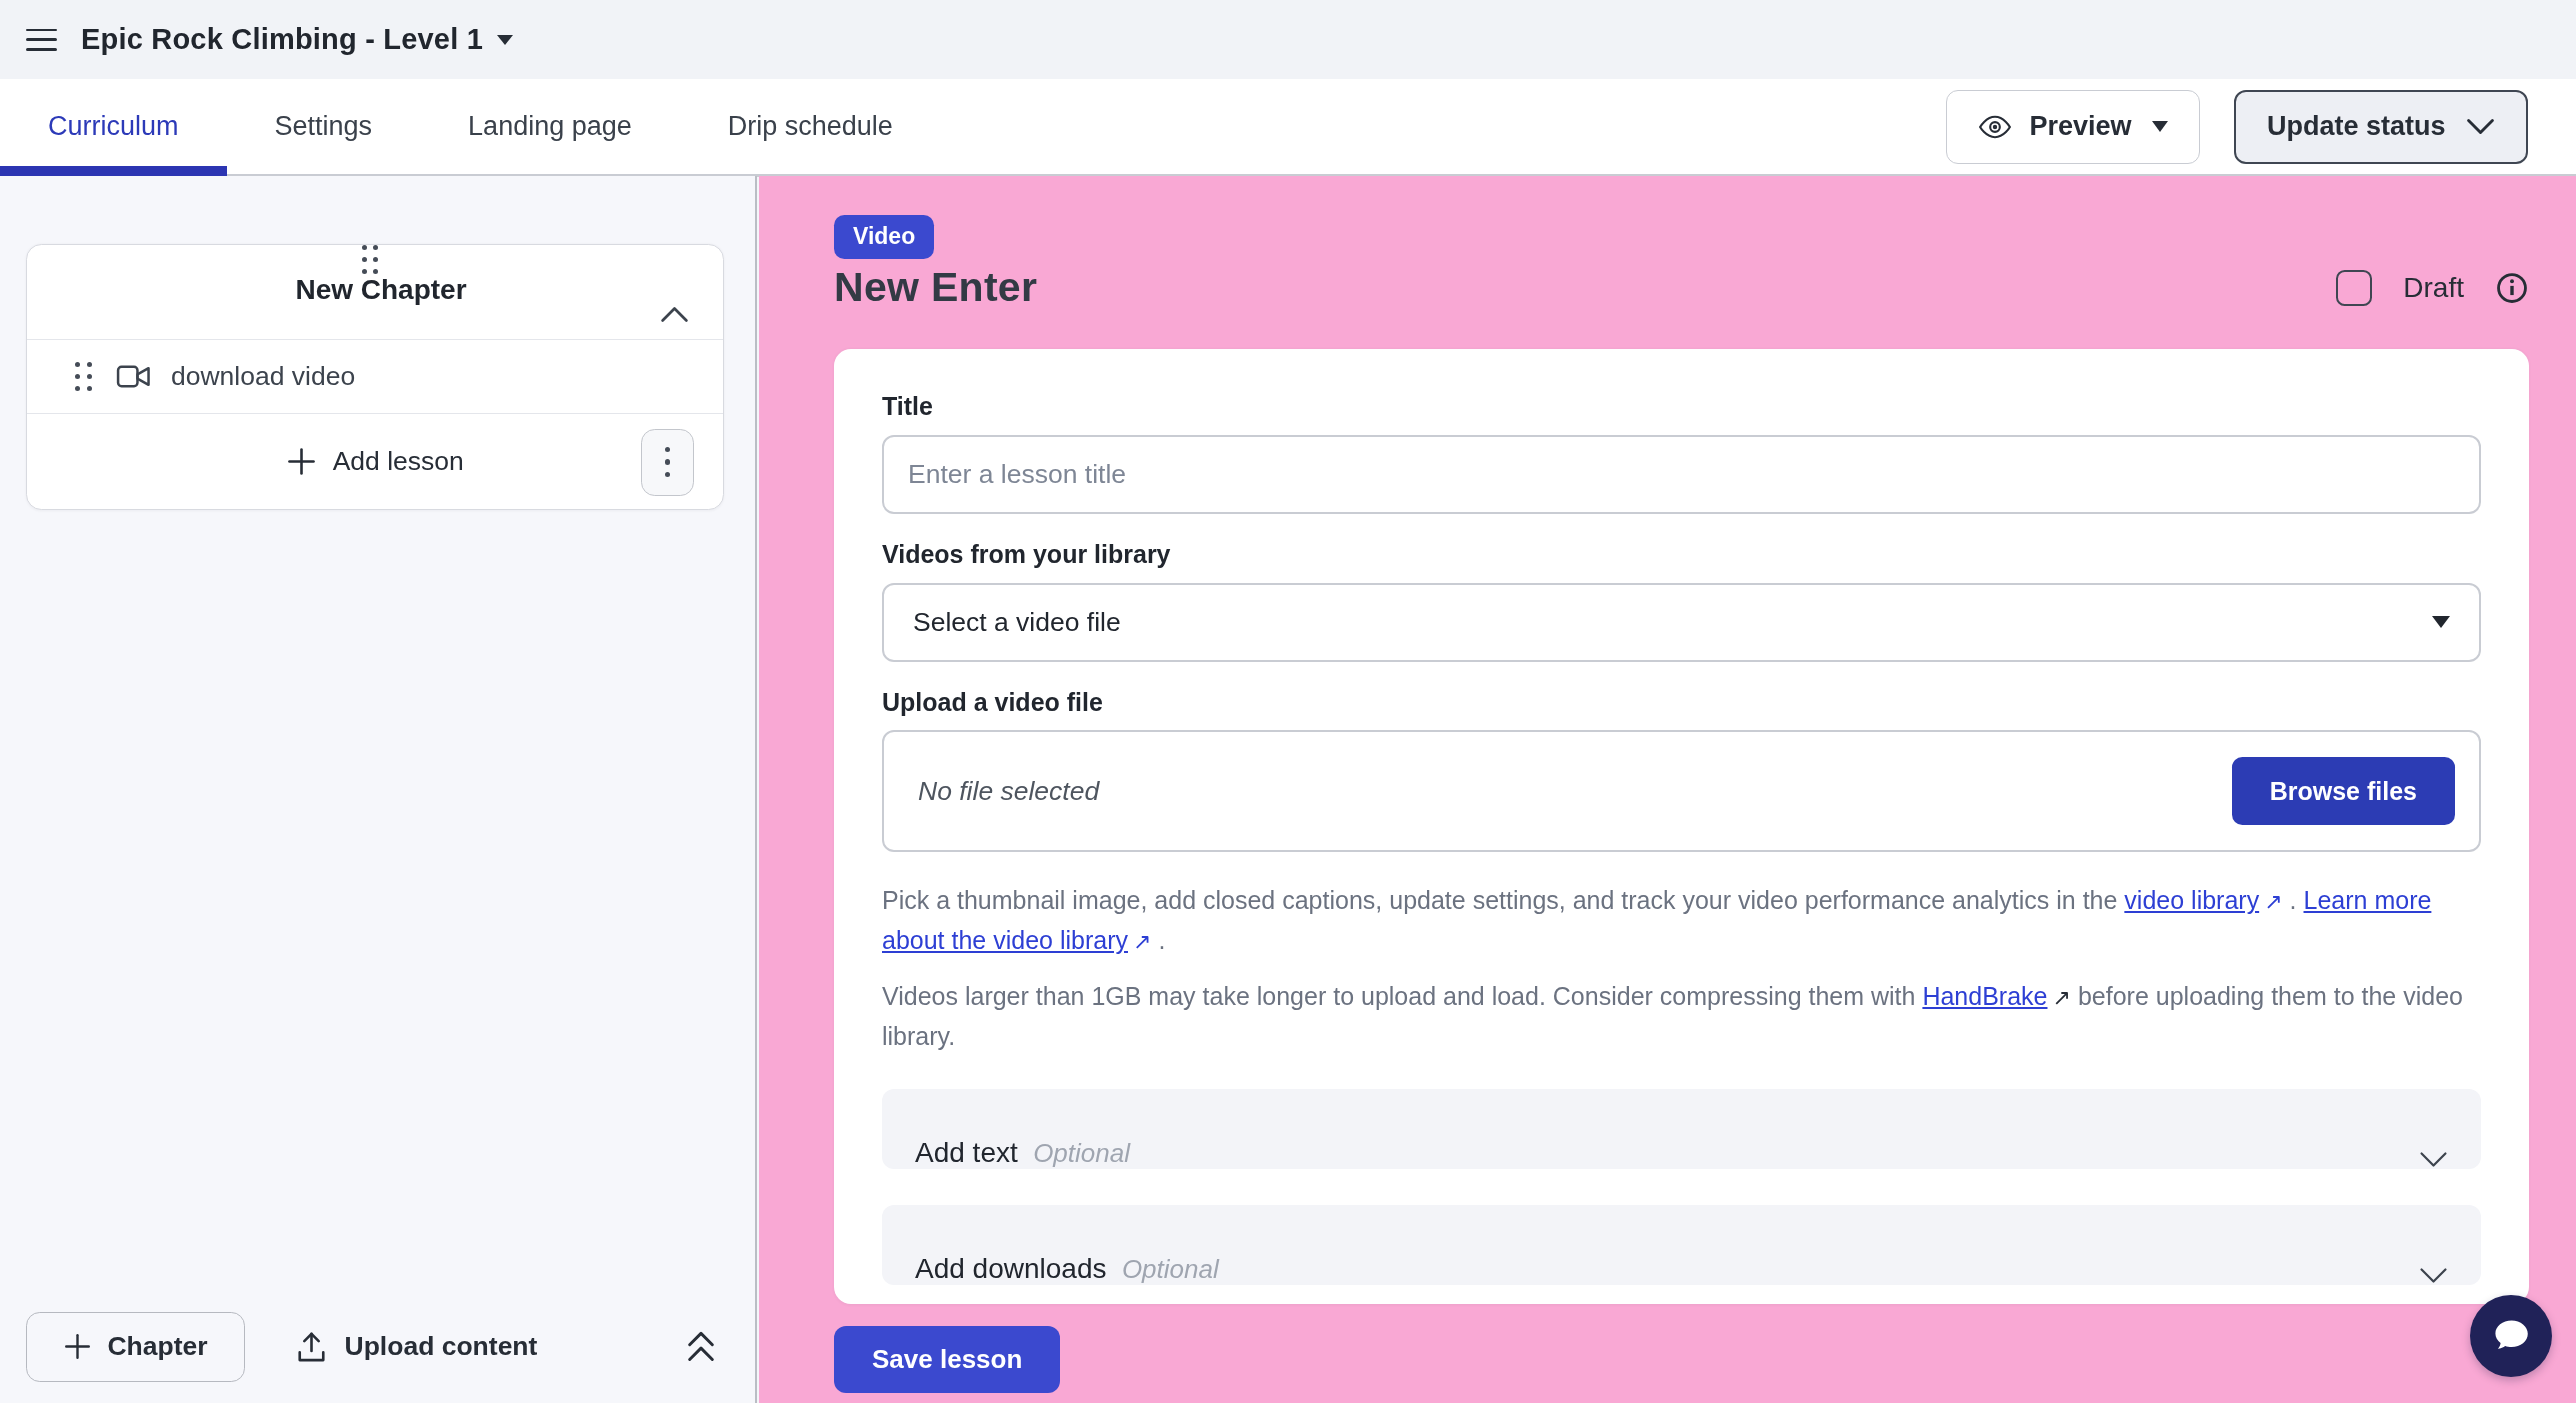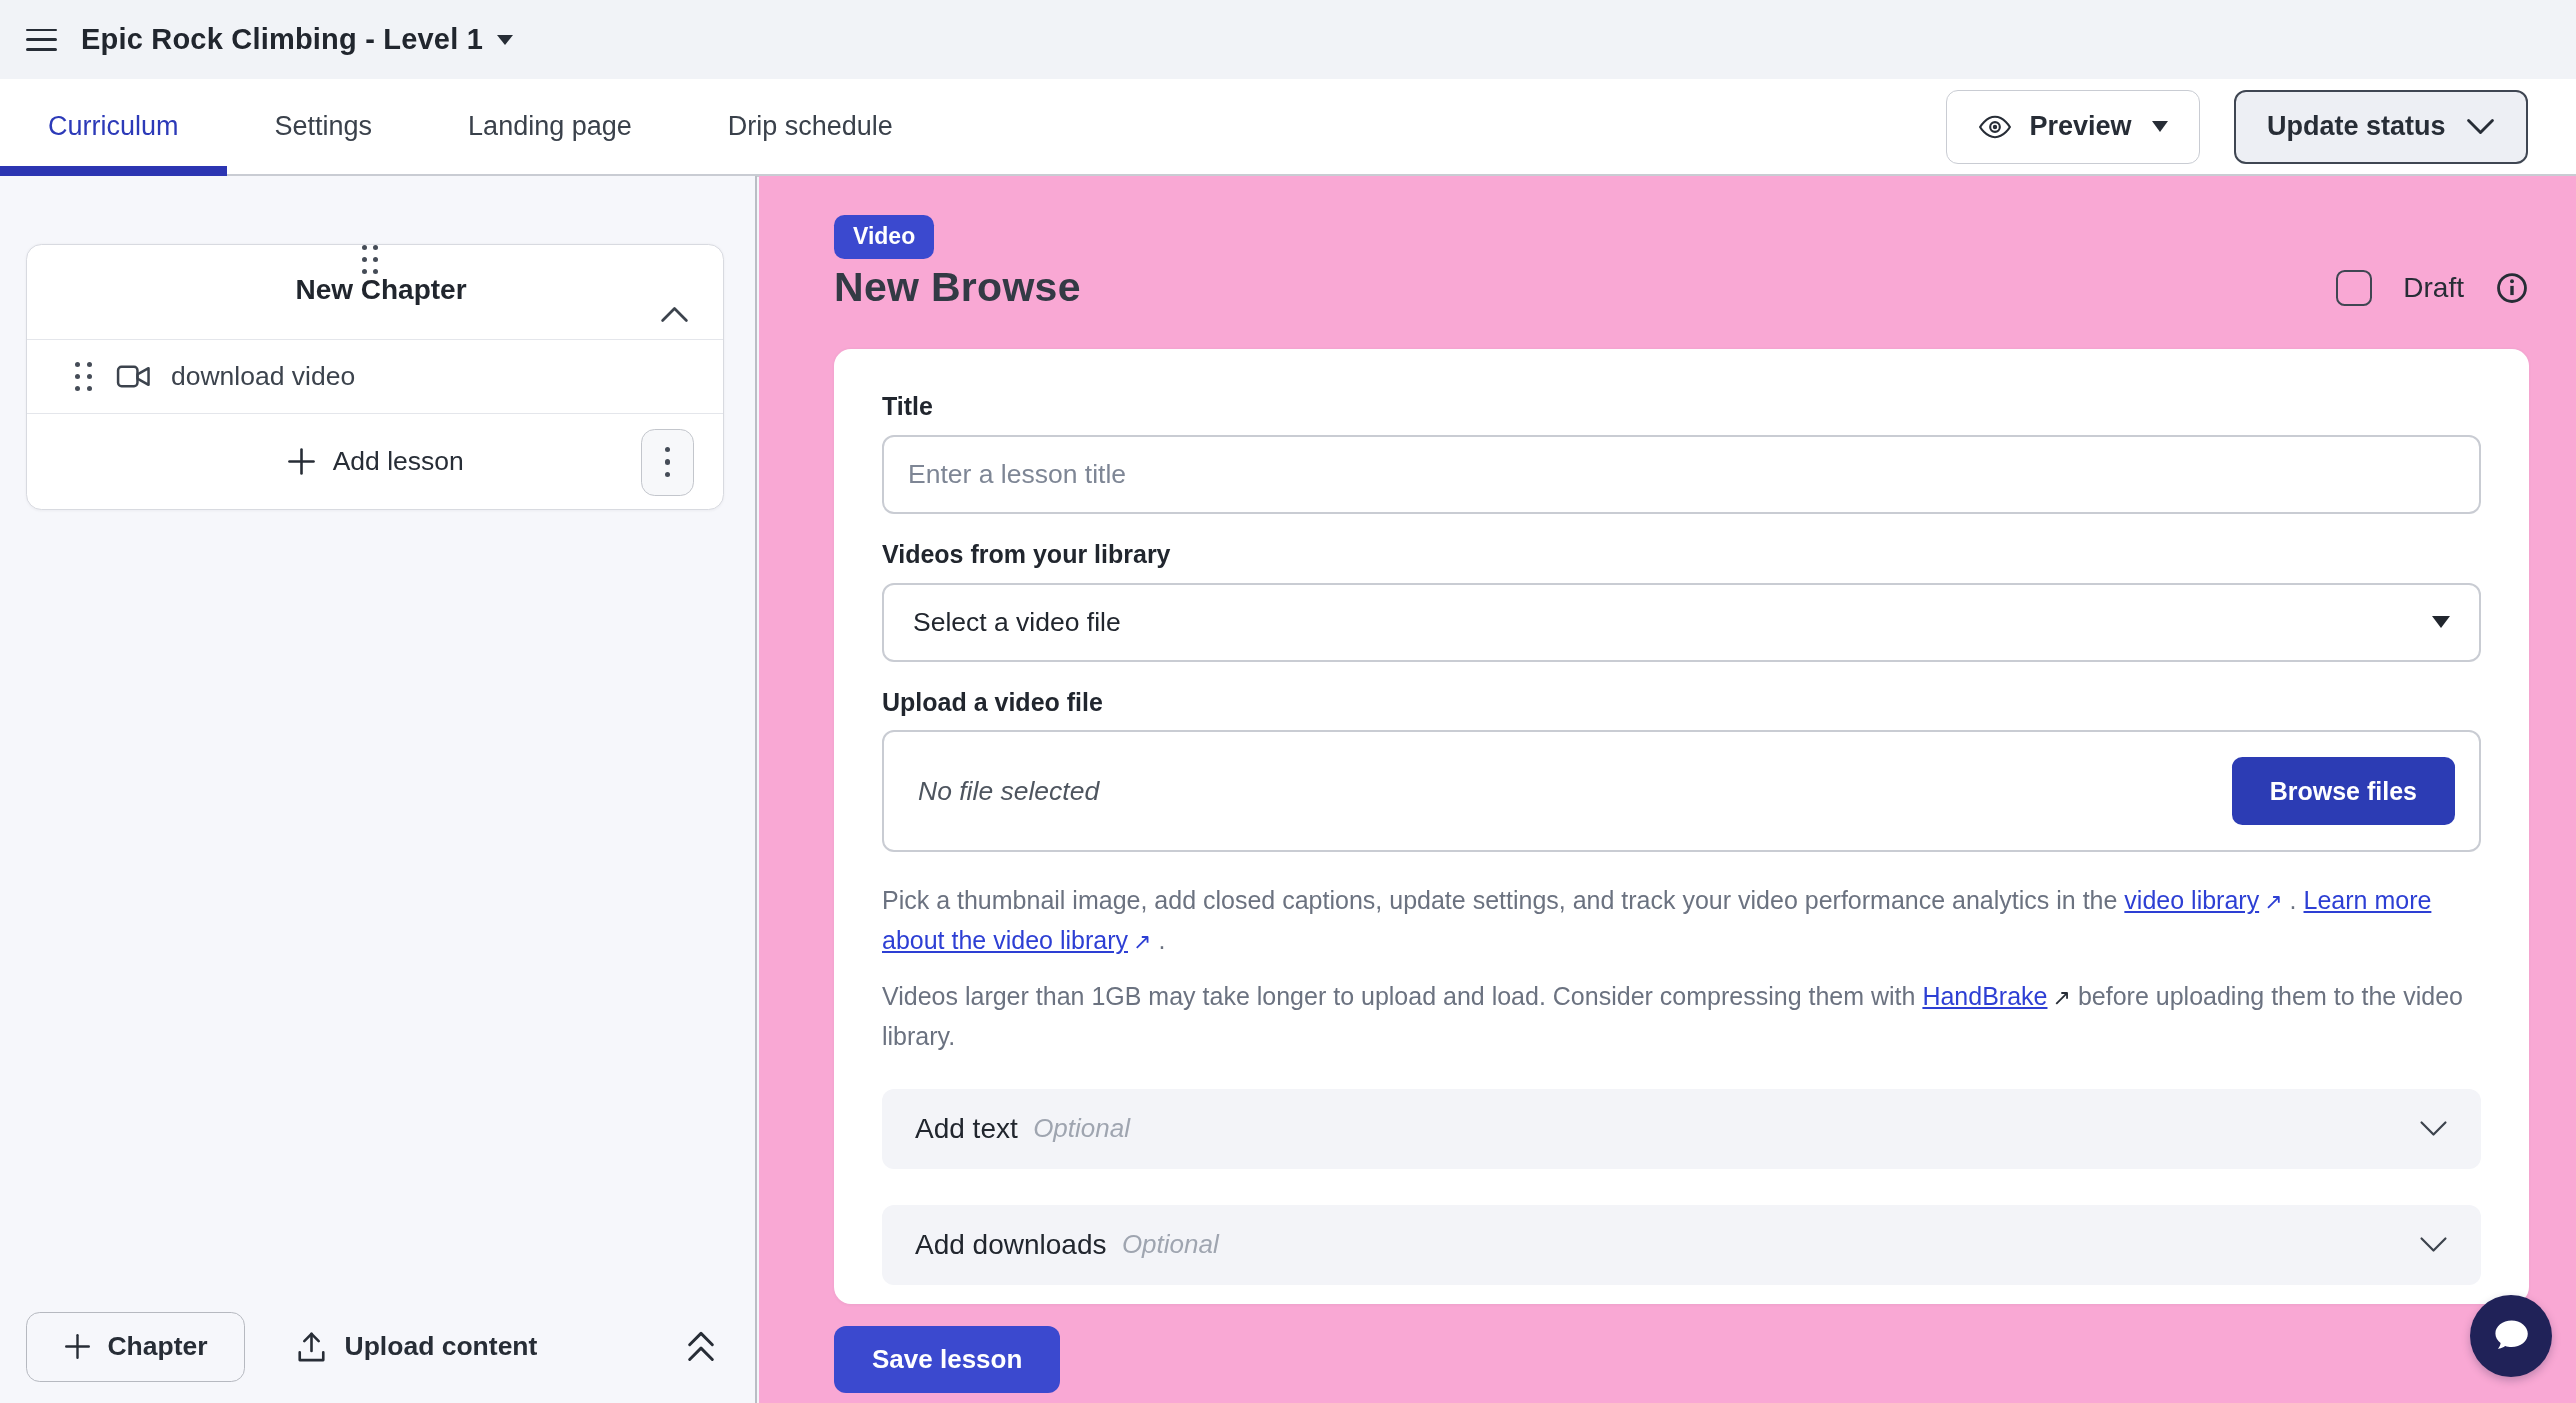--- a/index.html
+++ b/index.html
@@ -85,21 +85,21 @@
                 display:flex; align-items:center; padding:0 24px 0 34px; }
   .no-file { font-size:26.5px; font-style:italic; color:#4e555f; }
   .btn-browse { margin-left:auto; height:68px; padding:0 38px; background:#2c3cb4; color:#fff; border:none;
                 border-radius:10.3px; font-size:25px; font-weight:700; font-family:"Liberation Sans", sans-serif; cursor:pointer; }
   .help { margin-top:29px; font-size:25px; line-height:39px; color:#6b7280; width:100%; }
   .help + .help { margin-top:15.4px; }
   .help a { color:#2d3fd4; text-decoration:underline; cursor:pointer; }
   .ext-arrow { display:inline-block; font-style:normal; font-size:22px; color:#2d3fd4; padding-left:5.1px; }
   .ext-arrow.dark { color:#272d36; }
   .add-section { margin-top:33px; background:#f3f4f8; border-radius:12px; height:80px; display:flex;
-                 align-items:center; padding:0 33px; cursor:pointer; }
+                 align-items:flex-end; padding:0 33px; cursor:pointer; }
   .add-section.second { margin-top:36px; }
   .add-section .sec-title { font-size:28px; font-weight:500; color:#21262e; }
   .add-section .sec-opt { font-size:26px; font-style:italic; color:#9fa5b0; margin-left:15.4px; }
   .add-section .chev { margin-left:auto; }
 
   .btn-save { margin-top:22px; height:67px; padding:0 38px; background:#3b49cf; color:#fff; border:none;
               border-radius:12px; font-size:26px; font-weight:700; font-family:"Liberation Sans", sans-serif; cursor:pointer; }
 
   .chat-fab { position:absolute; right:24px; bottom:27px; width:82px; height:82px; border-radius:50%;
               background:#202258; display:flex; align-items:center; justify-content:center; cursor:pointer;
@@ -230,21 +230,21 @@
           <polyline points="5,14 15,4 25,14"></polyline>
             <polyline points="5,27 15,17 25,27"></polyline>
         </svg>
       </div>
     </div>
   </div>
 
   <div class="main">
     <span class="badge">Video</span>
     <div class="title-row">
-      <div class="page-title">New Browse</div>
+      <div class="page-title">New Enter</div>
       <div class="draft-group">
         <div class="checkbox"></div>
         <span class="draft-label">Draft</span>
         <span>
           <svg width="34" height="34" viewBox="0 0 24 24" fill="none" stroke="#272d36" stroke-width="2">
             <circle cx="12" cy="12" r="9.5"></circle>
             <line x1="12" y1="10.5" x2="12" y2="17" stroke-width="2.4"></line>
             <circle cx="12" cy="7.2" r="1.4" fill="#272d36" stroke="none"></circle>
           </svg>
         </span>

